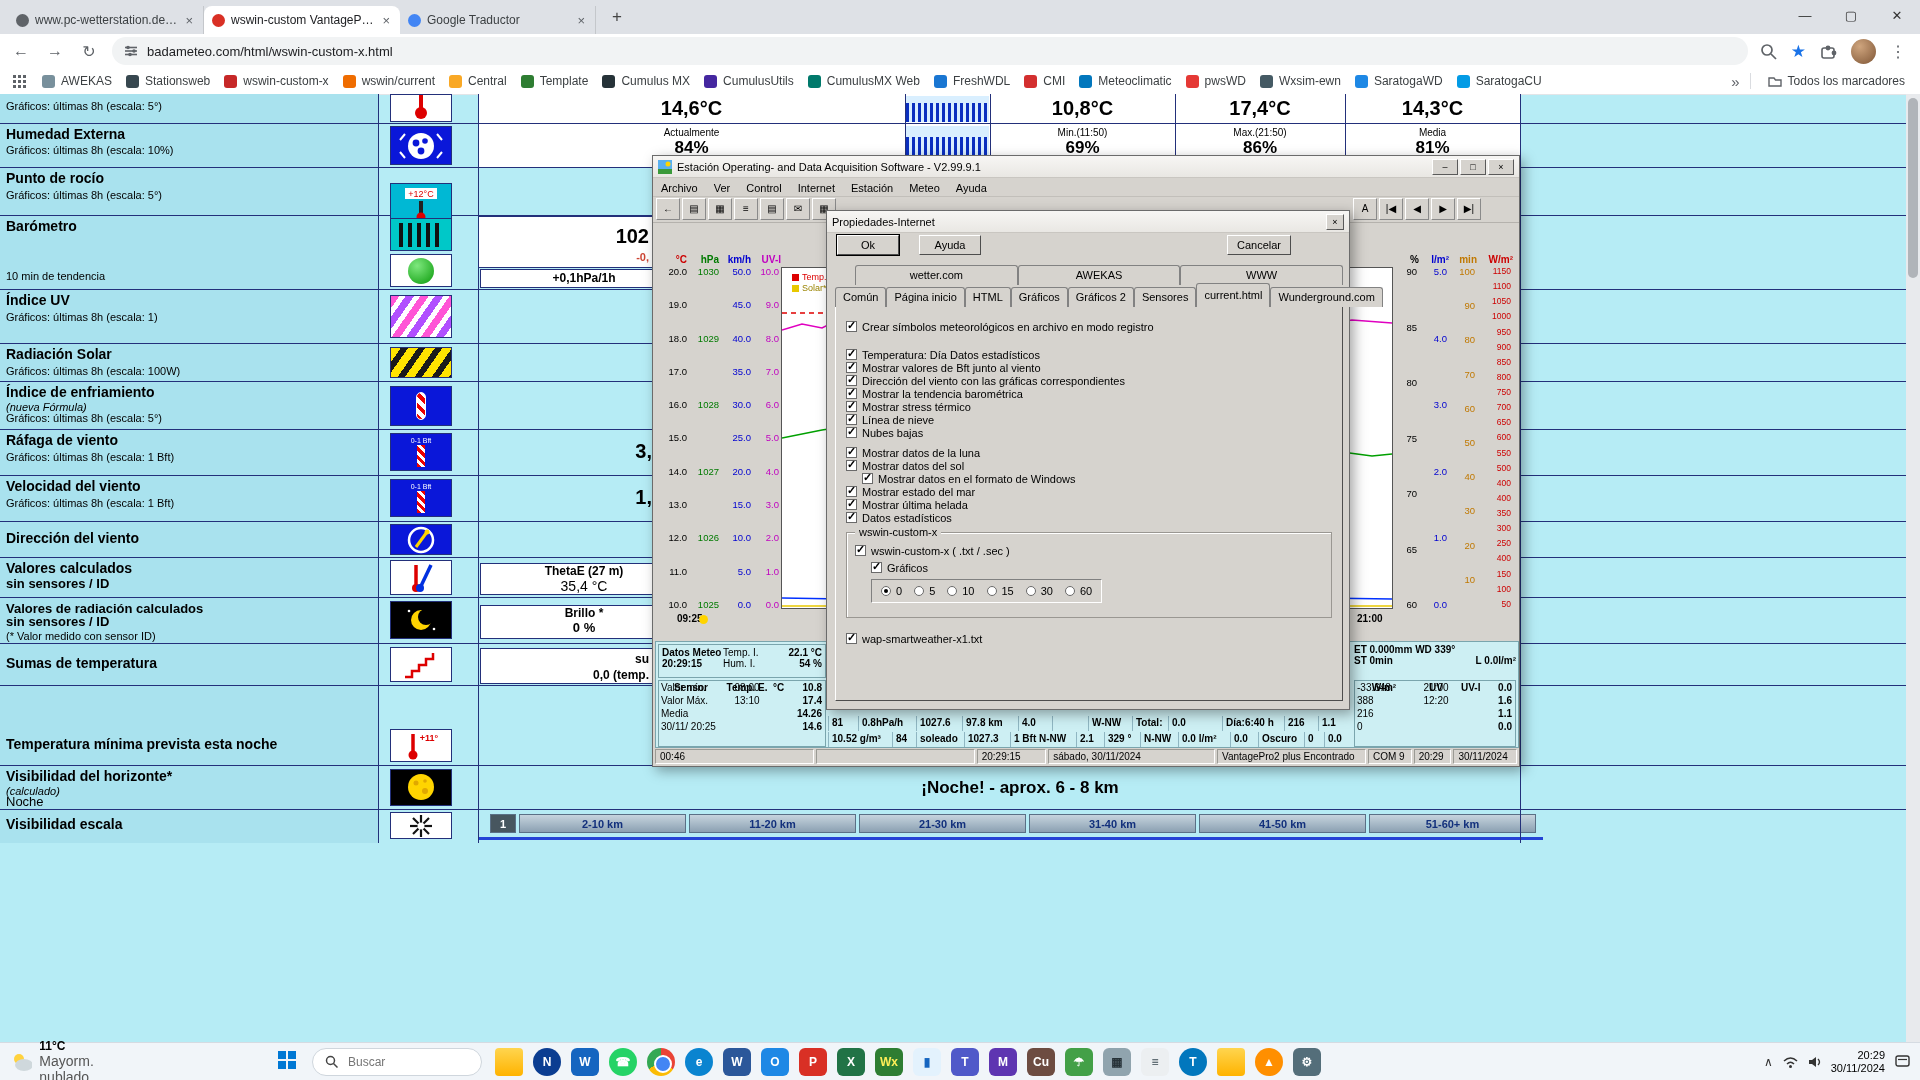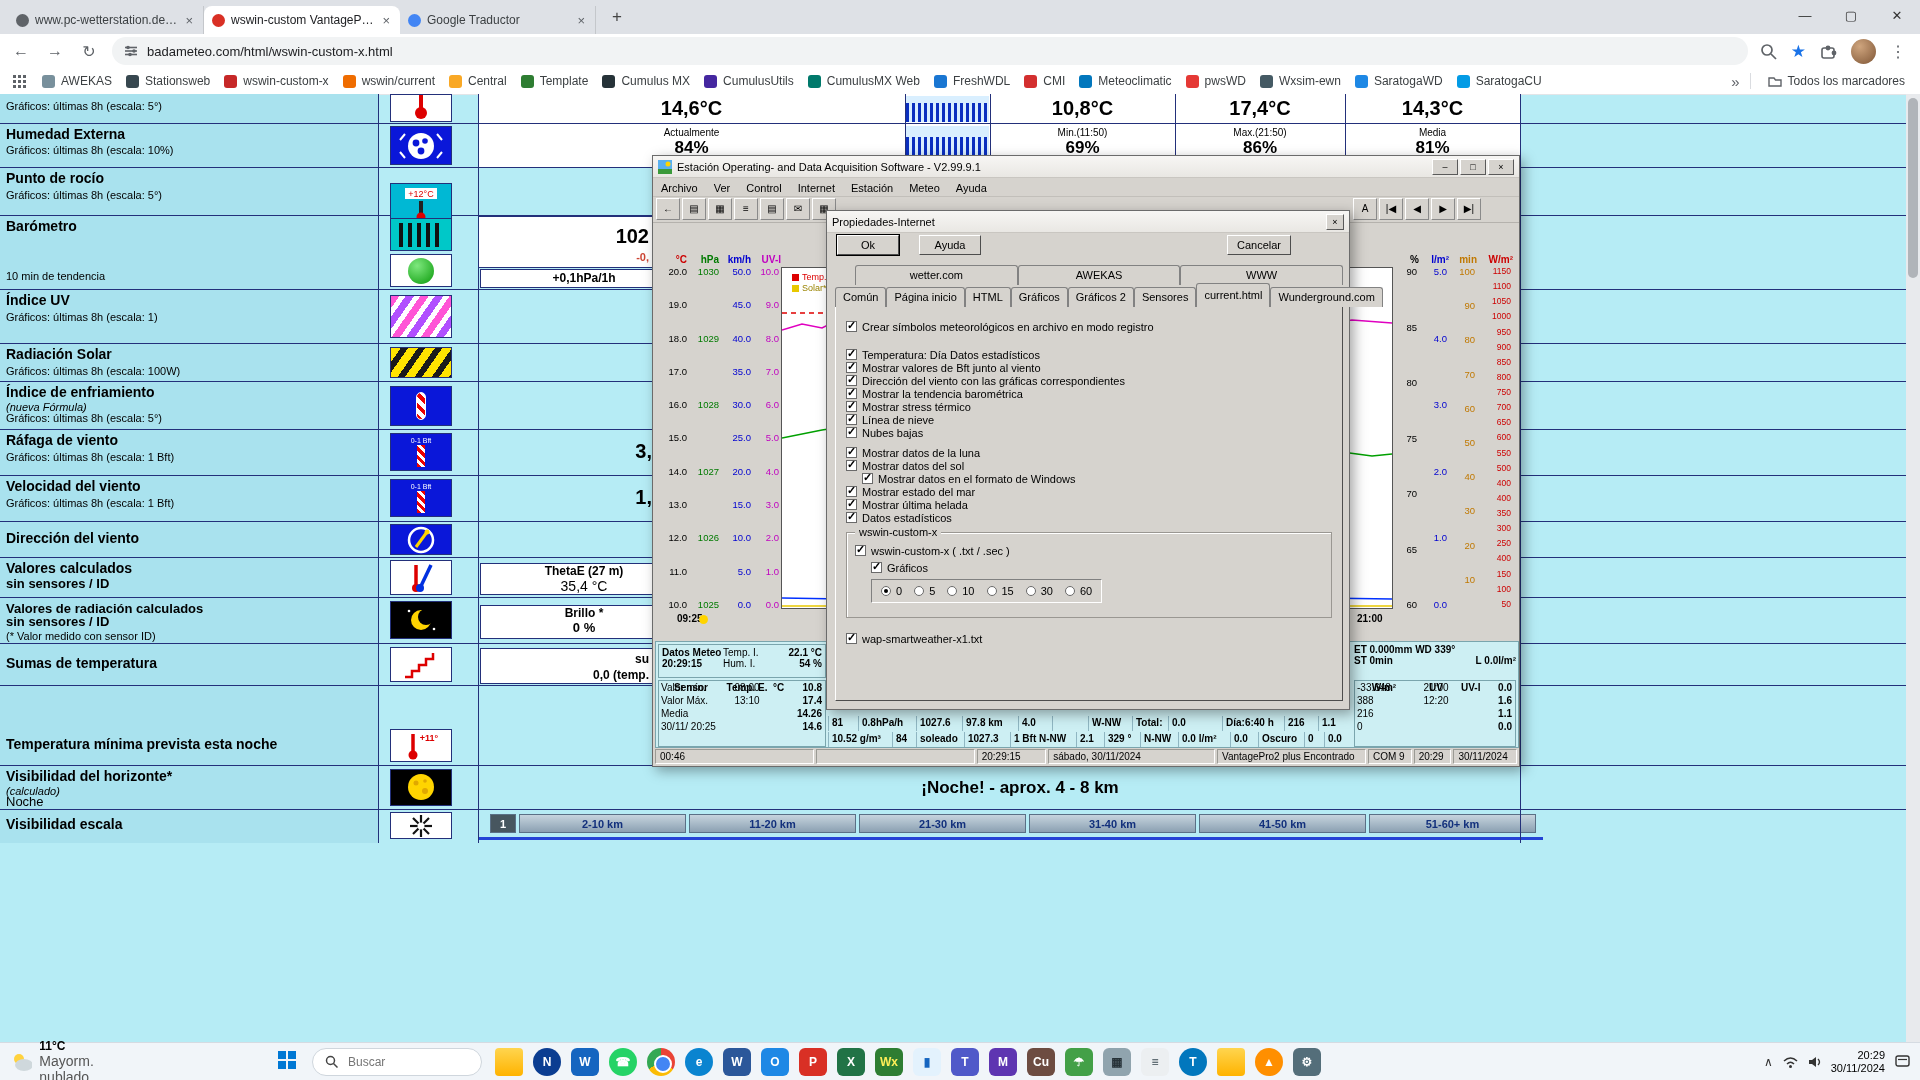--- a/index.html
+++ b/index.html
@@ -435,21 +435,21 @@
     <div class="rsub" style="top:19px;font-style:italic">(calculado)</div>
     <div style="position:absolute;left:6px;top:28px;font-size:13px">Noche</div>
     <div class="ic" style="top:3px;height:37px;background:#000">
       <svg width="40" height="33">
           <circle cx="20" cy="16" r="13" fill="#ffd400"></circle>
           <circle cx="15" cy="12" r="2.5" fill="#e0a800"></circle>
           <circle cx="24" cy="20" r="3" fill="#e0a800"></circle>
           <circle cx="24" cy="10" r="1.8" fill="#e0a800"></circle>
         </svg>
     </div>
-    <div style="position:absolute;left:820px;width:400px;top:12px;text-align:center;font-weight:bold;font-size:17px">¡Noche! - aprox. 4 - 8 km</div>
+    <div style="position:absolute;left:820px;width:400px;top:12px;text-align:center;font-weight:bold;font-size:17px">¡Noche! - aprox. 6 - 8 km</div>
   </div>
 
   <div class="prow" style="top:810px;height:33px;border-bottom:none">
     <div class="rlabel" style="top:7px">Visibilidad escala</div>
     <div class="ic" style="top:2px;height:27px;background:#fff">
       <svg width="28" height="24">
           <g stroke="#111" stroke-width="2.2">
             <line x1="14" y1="1" x2="14" y2="23"></line>
             <line x1="3" y1="12" x2="25" y2="12"></line>
             <line x1="6" y1="4" x2="22" y2="20"></line>

